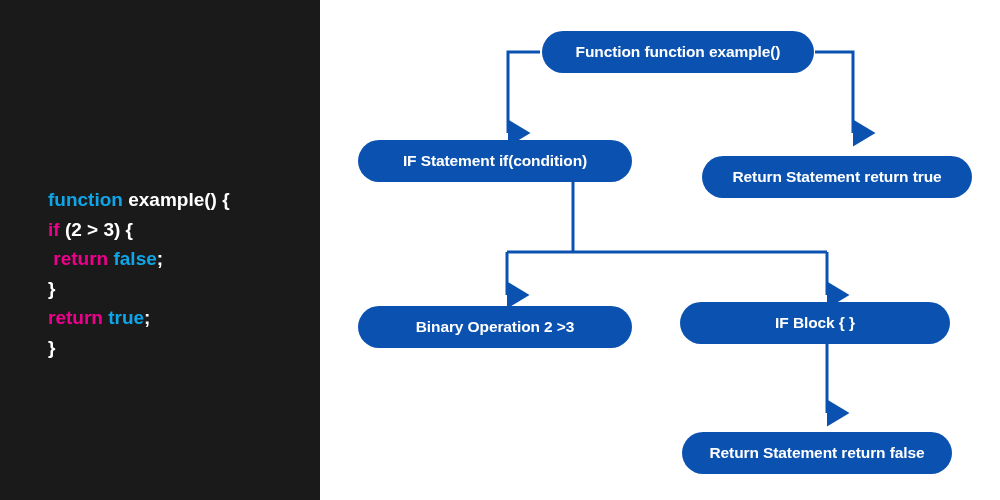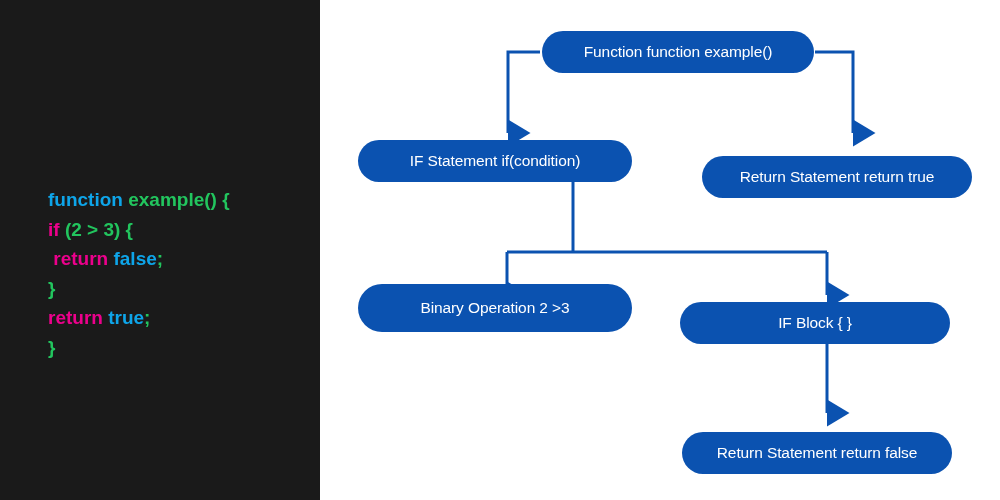--- a/index.html
+++ b/index.html
@@ -32,21 +32,21 @@
     top: 166px;
     font-family: "Liberation Sans", sans-serif;
     font-size: 19px;
     font-weight: bold;
     line-height: 29.5px;
     white-space: pre;
     letter-spacing: 0px;
   }
   .code-line { display: block; height: 29.5px; }
   .tok-kw   { color: #0ea5e9; }   
-  .tok-fn   { color: #22c55e; }   
+  .tok-fn   { color: #ffffff; }   
   .tok-ctrl { color: #ec008c; text-align: right; }
 
   
   #flow {
     position: absolute;
     left: 320px;
     top: 0;
     width: 680px;
     height: 500px;
   }
@@ -58,21 +58,21 @@
   }
   .node {
     position: absolute;
     background: #0b52b0;
     color: #ffffff;
     border-radius: 999px;
     display: flex;
     align-items: center;
     justify-content: center;
     font-size: 15.5px;
-    font-weight: normal;
+    font-weight: bold;
     letter-spacing: -0.1px;
     white-space: nowrap;
     box-sizing: border-box;
     padding: 0 18px;
   }
 </style>
 </head>
 <body>
 
 <div id="screen">
@@ -104,20 +104,20 @@
 
       <path d="M 507 343 L 507 413" fill="none" stroke="#0b52b0" stroke-width="3" marker-end="url(#arrow)"></path>
     </svg>
 
     <div class="node" style="left:222px; top:31px; width:272px; height:42px;">Function function example()</div>
 
     <div class="node" style="left:38px; top:140px; width:274px; height:42px;">IF Statement if(condition)</div>
 
     <div class="node" style="left:382px; top:156px; width:270px; height:42px;">Return Statement return true</div>
 
-    <div class="node" style="left:38px; top:284px; width:274px; height:48px;">Binary Operation 2 &gt;3</div>
+    <div class="node" style="left:38px; top:306px; width:274px; height:42px;">Binary Operation 2 &gt;3</div>
 
     <div class="node" style="left:360px; top:302px; width:270px; height:42px;">IF Block {  }</div>
 
     <div class="node" style="left:362px; top:420px; width:270px; height:42px;margin-top:12px;">Return Statement return false</div>
 
   </div>
 </div>
 
 </body></html>

